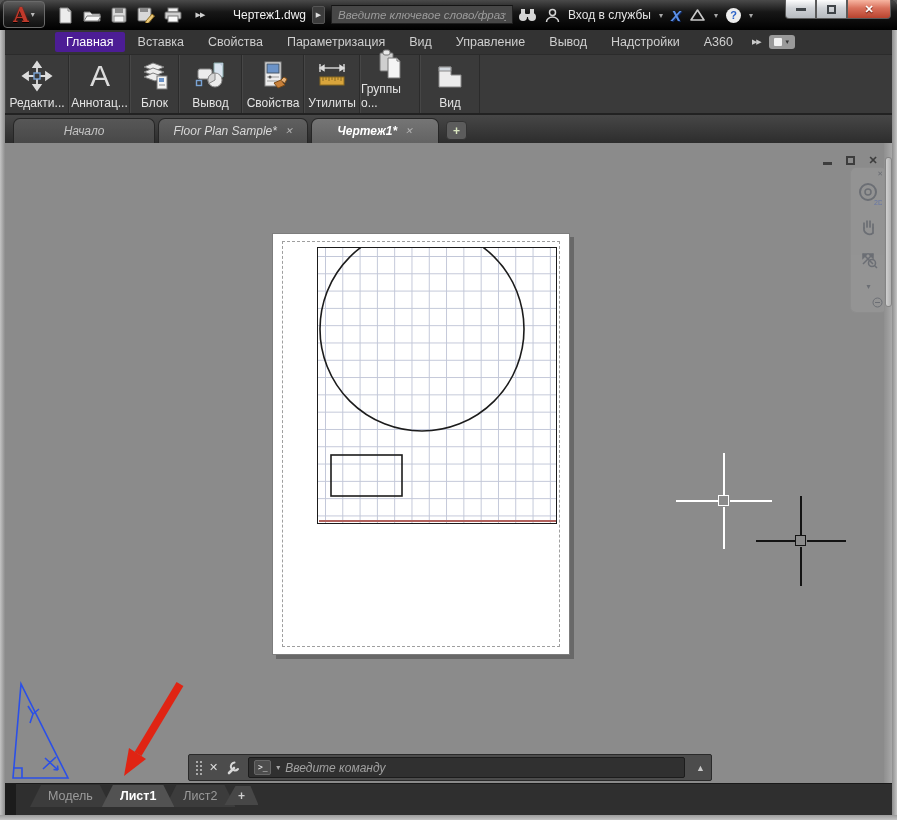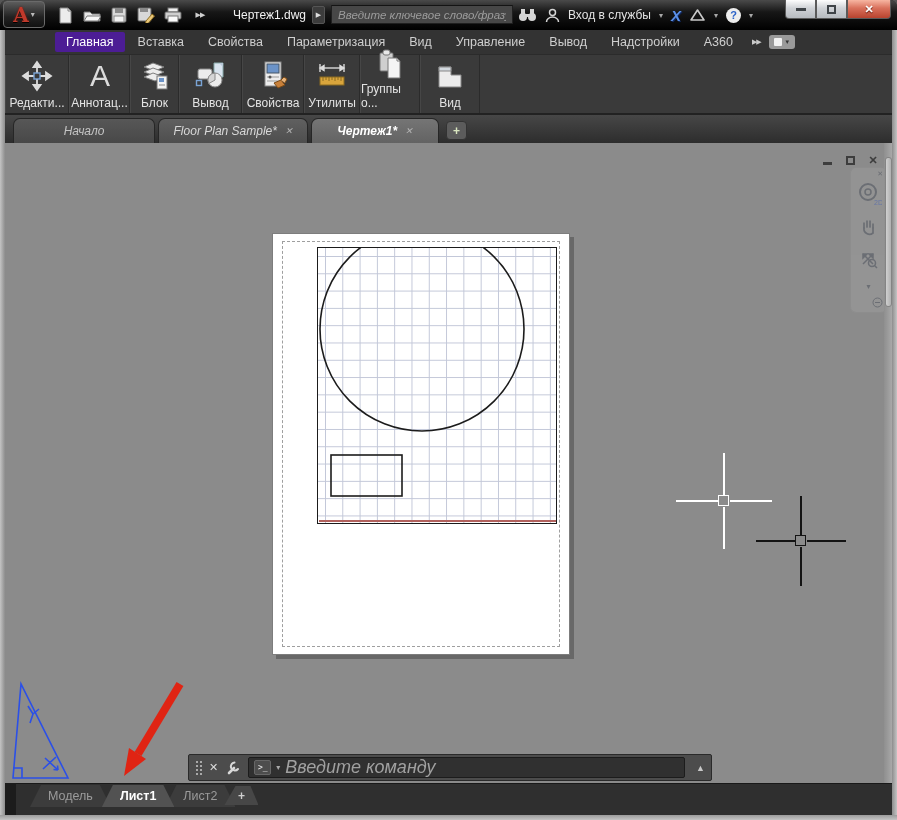--- a/index.html
+++ b/index.html
@@ -111,21 +111,21 @@
 
   .cmdbar{left:183px;top:611px;width:524px;height:27px;background:rgba(72,72,72,0.94);
     border:1px solid #2a2a2a;border-radius:2px;display:flex;align-items:center;padding:0 6px;gap:7px;}
   .grip{width:7px;height:16px;background-image:radial-gradient(circle,#a9a9a9 1px,transparent 1.2px);
     background-size:4px 4px;}
   .cmdx{color:#dcdcdc;font-size:11px;}
   .cmdinput{flex:1;height:21px;background:#303030;border:1px solid #1c1c1c;border-radius:2px;
     display:flex;align-items:center;gap:5px;padding:0 5px;}
   .promptbox{width:17px;height:15px;background:#4d4d4d;border:1px solid #666;border-radius:2px;color:#ececec;
     font-size:8px;font-family:"DejaVu Sans Mono",monospace;display:flex;align-items:center;justify-content:center;}
-  .cmdtext{color:#a0a0a0;font-size:18px;font-style:italic;}
+  .cmdtext{color:#a0a0a0;font-size:12px;font-style:italic;}
   .cmdup{color:#c8c8c8;font-size:9px;margin-left:4px;}
 
   
   .bottombar{left:16px;top:783px;width:887px;height:32px;background:#2f2f2f;border-top:1px solid #191919;}
   .ltabs{left:14px;top:1px;height:22px;display:flex;}
   .ltab{height:22px;display:flex;align-items:center;justify-content:center;font-size:12.5px;
     color:#9b9b9b;background:#3c3c3c;margin-right:-9px;
     clip-path:polygon(11px 0, calc(100% - 11px) 0, 100% 100%, 0 100%);padding:0 18px;}
   .ltab.active{background:#525252;color:#fff;font-weight:bold;z-index:2;}
   .lplus{width:34px;height:19px;margin-top:1px;margin-left:-2px;background:#474747;z-index:3;

